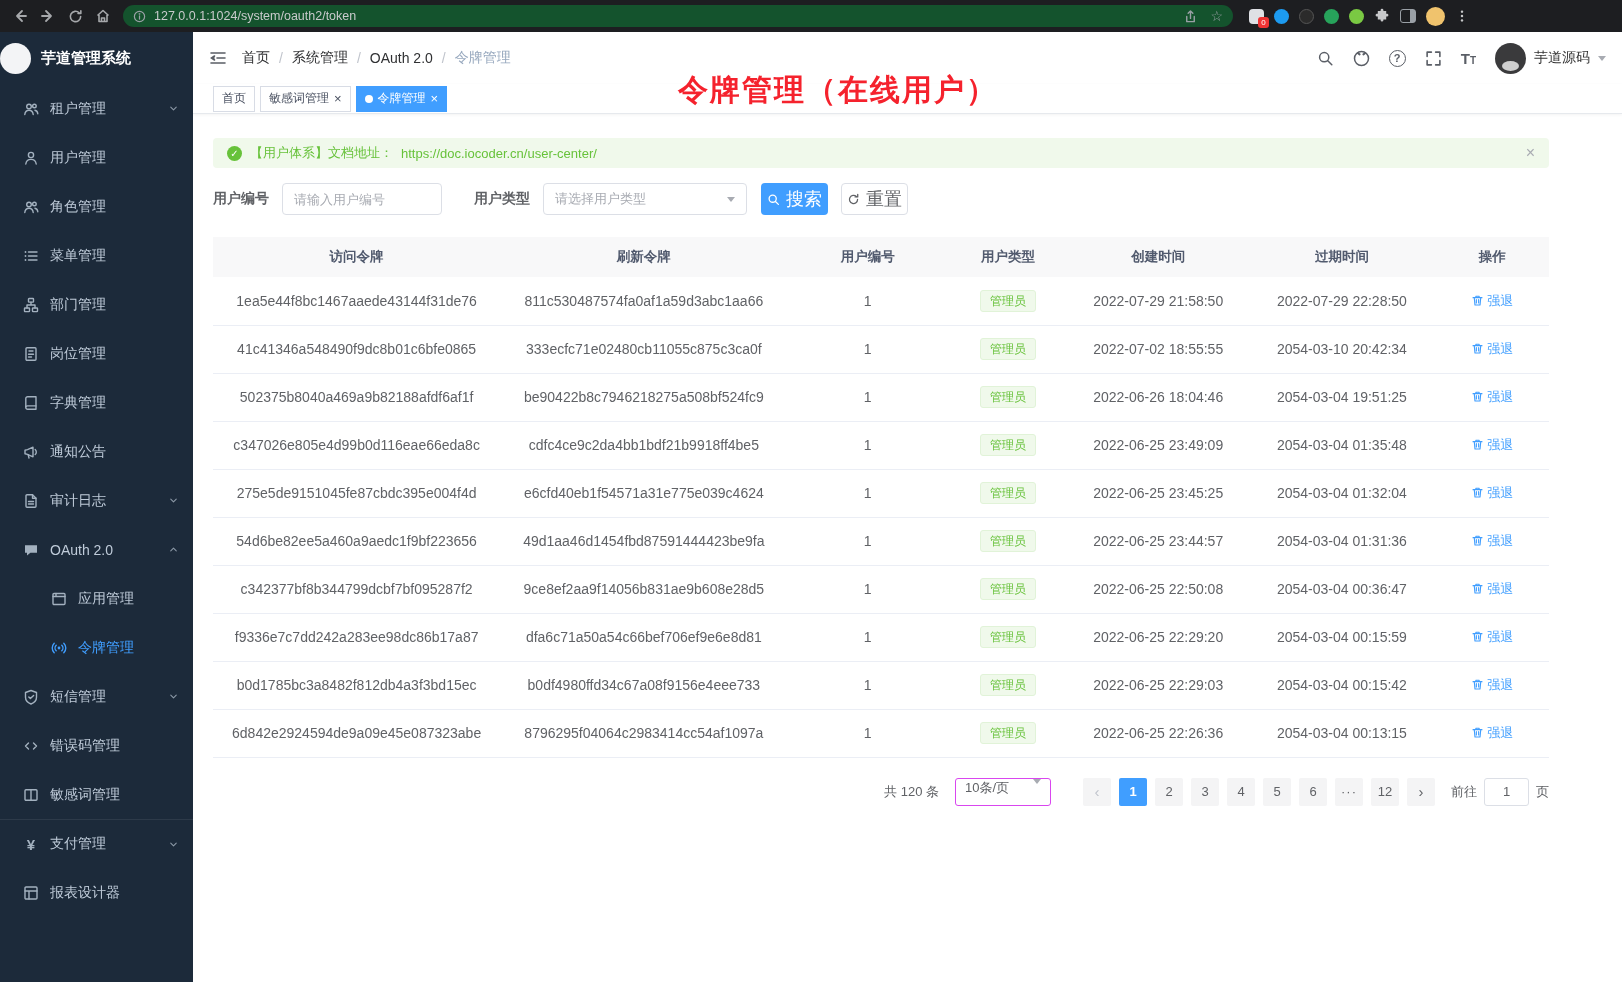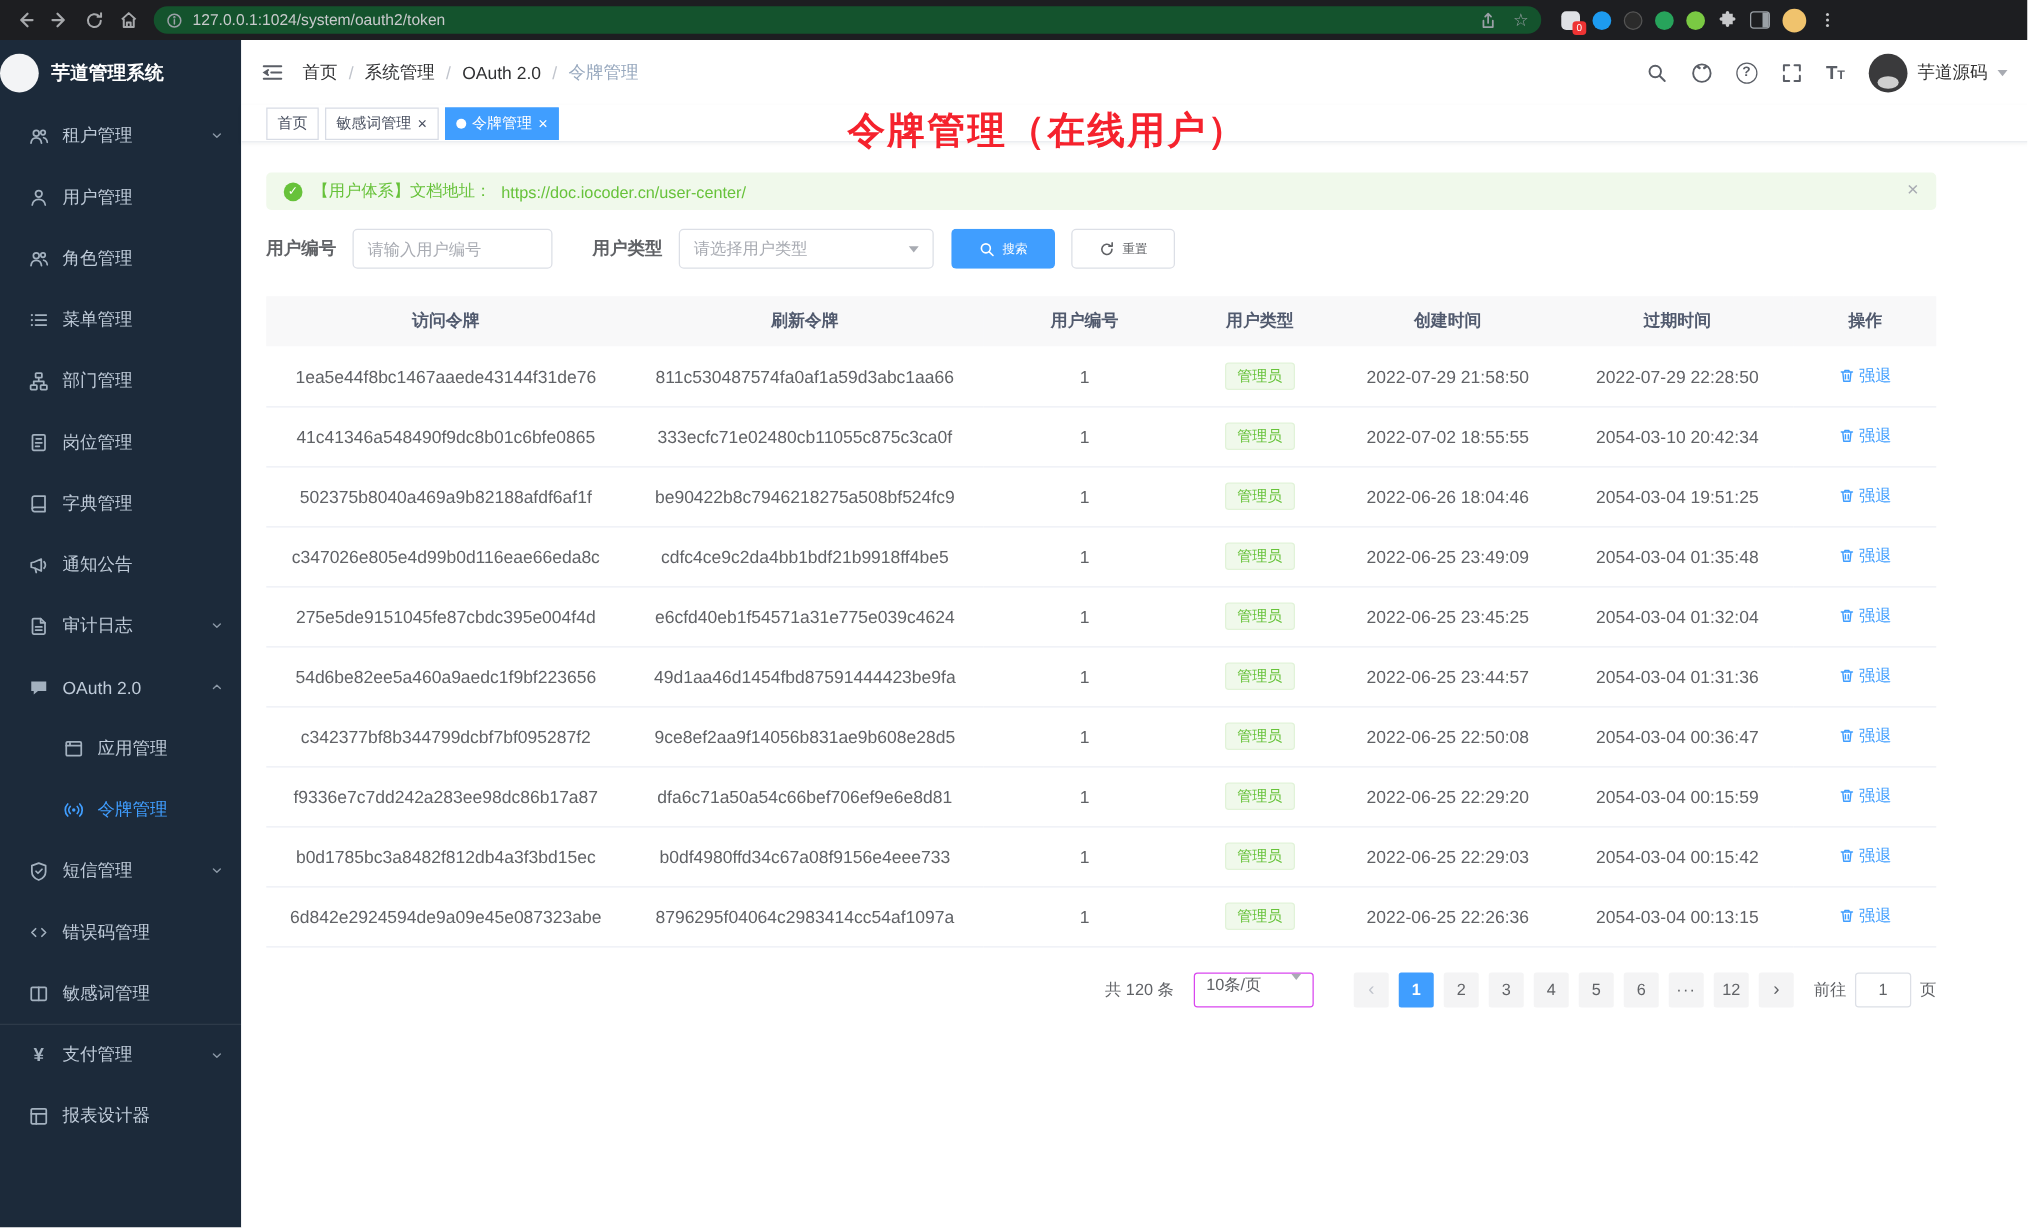--- a/index.html
+++ b/index.html
@@ -36,21 +36,21 @@
   .mi-icon svg { width:16px; height:16px; fill:none; stroke:currentColor; stroke-width:1.4; stroke-linecap:round; stroke-linejoin:round; }
   .mi-glyph { font-size:15px; font-weight:bold; line-height:1; }
   .menu-item .chev { position:absolute; right:14px; color:#8b98a6; }
   .chev svg { width:11px; height:11px; fill:none; stroke:currentColor; stroke-width:1.6; stroke-linecap:round; stroke-linejoin:round; }
   .menu-item.sub { padding-left:51px; }
   .menu-item.active, .menu-item.active .mi-icon { color:#409eff; }
   .menu-item.split { border-top:1px solid rgba(255,255,255,.08); }
 
   
   .main { flex:1; min-width:0; display:flex; flex-direction:column; position:relative; background:#fff; }
-  .annotation { position:absolute; top:52px; left:645px; transform:translateX(-50%); color:#f5222d; font-size:30px; font-weight:bold; letter-spacing:2px; white-space:nowrap; z-index:30; pointer-events:none; }
+  .annotation { position:absolute; top:38px; left:645px; transform:translateX(-50%); color:#f5222d; font-size:30px; font-weight:bold; letter-spacing:2px; white-space:nowrap; z-index:30; pointer-events:none; }
 
   .navbar { height:52px; display:flex; align-items:center; padding:0 16px; flex-shrink:0; }
   .fold-icon { color:#5a5e66; margin-right:15px; cursor:pointer; }
   .fold-icon svg { width:18px; height:18px; fill:none; stroke:currentColor; stroke-width:1.6; stroke-linecap:round; }
   .breadcrumb { display:flex; align-items:center; gap:9px; font-size:14px; color:#303133; }
   .crumb { cursor:pointer; }
   .crumb-sep { color:#c0c4cc; }
   .crumb.last { color:#97a8be; cursor:default; }
   .nav-right { margin-left:auto; display:flex; align-items:center; gap:19px; color:#5a5e66; }
   .nav-icon { cursor:pointer; display:flex; align-items:center; }
@@ -77,21 +77,21 @@
   .check-icon { width:15px; height:15px; border-radius:50%; background:#67c23a; color:#fff; font-size:10px; display:flex; align-items:center; justify-content:center; flex-shrink:0; }
   .alert-link { color:#67c23a; text-decoration:none; cursor:pointer;text-align:right; }
   .alert-close { margin-left:auto; color:#a8abb2; font-size:16px; cursor:pointer; }
 
   .filter-row { margin-top:15px; display:flex; align-items:center; font-size:14px; }
   .f-label { font-weight:bold; color:#606266; margin-right:13px; }
   .f-input { width:160px; height:32px; border:1px solid #dcdfe6; border-radius:4px; padding:0 11px; font-size:13px; color:#606266; outline:none; font-family:inherit; }
   .f-input::placeholder { color:#a8abb2; }
   .gap { width:32px; }
   .f-select { width:204px; height:32px; border:1px solid #dcdfe6; border-radius:4px; display:flex; align-items:center; justify-content:space-between; padding:0 11px; color:#a8abb2; font-size:13px; cursor:pointer; }
-  .btn { height:32px; border-radius:4px; display:inline-flex; align-items:center; gap:6px; font-size:10px; padding:0 21px; cursor:pointer; border:1px solid transparent; font-family:inherit; }
+  .btn { height:32px; border-radius:4px; display:inline-flex; align-items:center; gap:6px; font-size:18px; padding:0 5px; cursor:pointer; border:1px solid transparent; font-family:inherit; }
   .btn svg { width:13px; height:13px; fill:none; stroke:currentColor; stroke-width:1.6; stroke-linecap:round; stroke-linejoin:round; }
   .btn-primary { background:#409eff; color:#fff; margin-left:14px; }
   .btn-plain { background:#fff; border-color:#dcdfe6; color:#606266; margin-left:13px; }
 
   .token-table { width:100%; margin-top:22px; border-collapse:collapse; table-layout:fixed; font-size:14px; }
   .token-table th { height:40px; background:#f8f8f9; color:#515a6e; font-weight:bold; text-align:center; font-size:13.5px; }
   .token-table td { height:48px; text-align:center; color:#606266; border-bottom:1px solid #ebeef5; white-space:nowrap; overflow:hidden; }
   .tag-success { display:inline-block; padding:0 9px; line-height:20px; background:#f0f9eb; border:1px solid #e1f3d8; color:#67c23a; border-radius:3px; font-size:12px; }
   .action-link { color:#409eff; font-size:13px; display:inline-flex; align-items:center; gap:3px; cursor:pointer; }
   .action-link svg { width:13px; height:13px; fill:none; stroke:currentColor; stroke-width:1.4; stroke-linecap:round; stroke-linejoin:round; }

